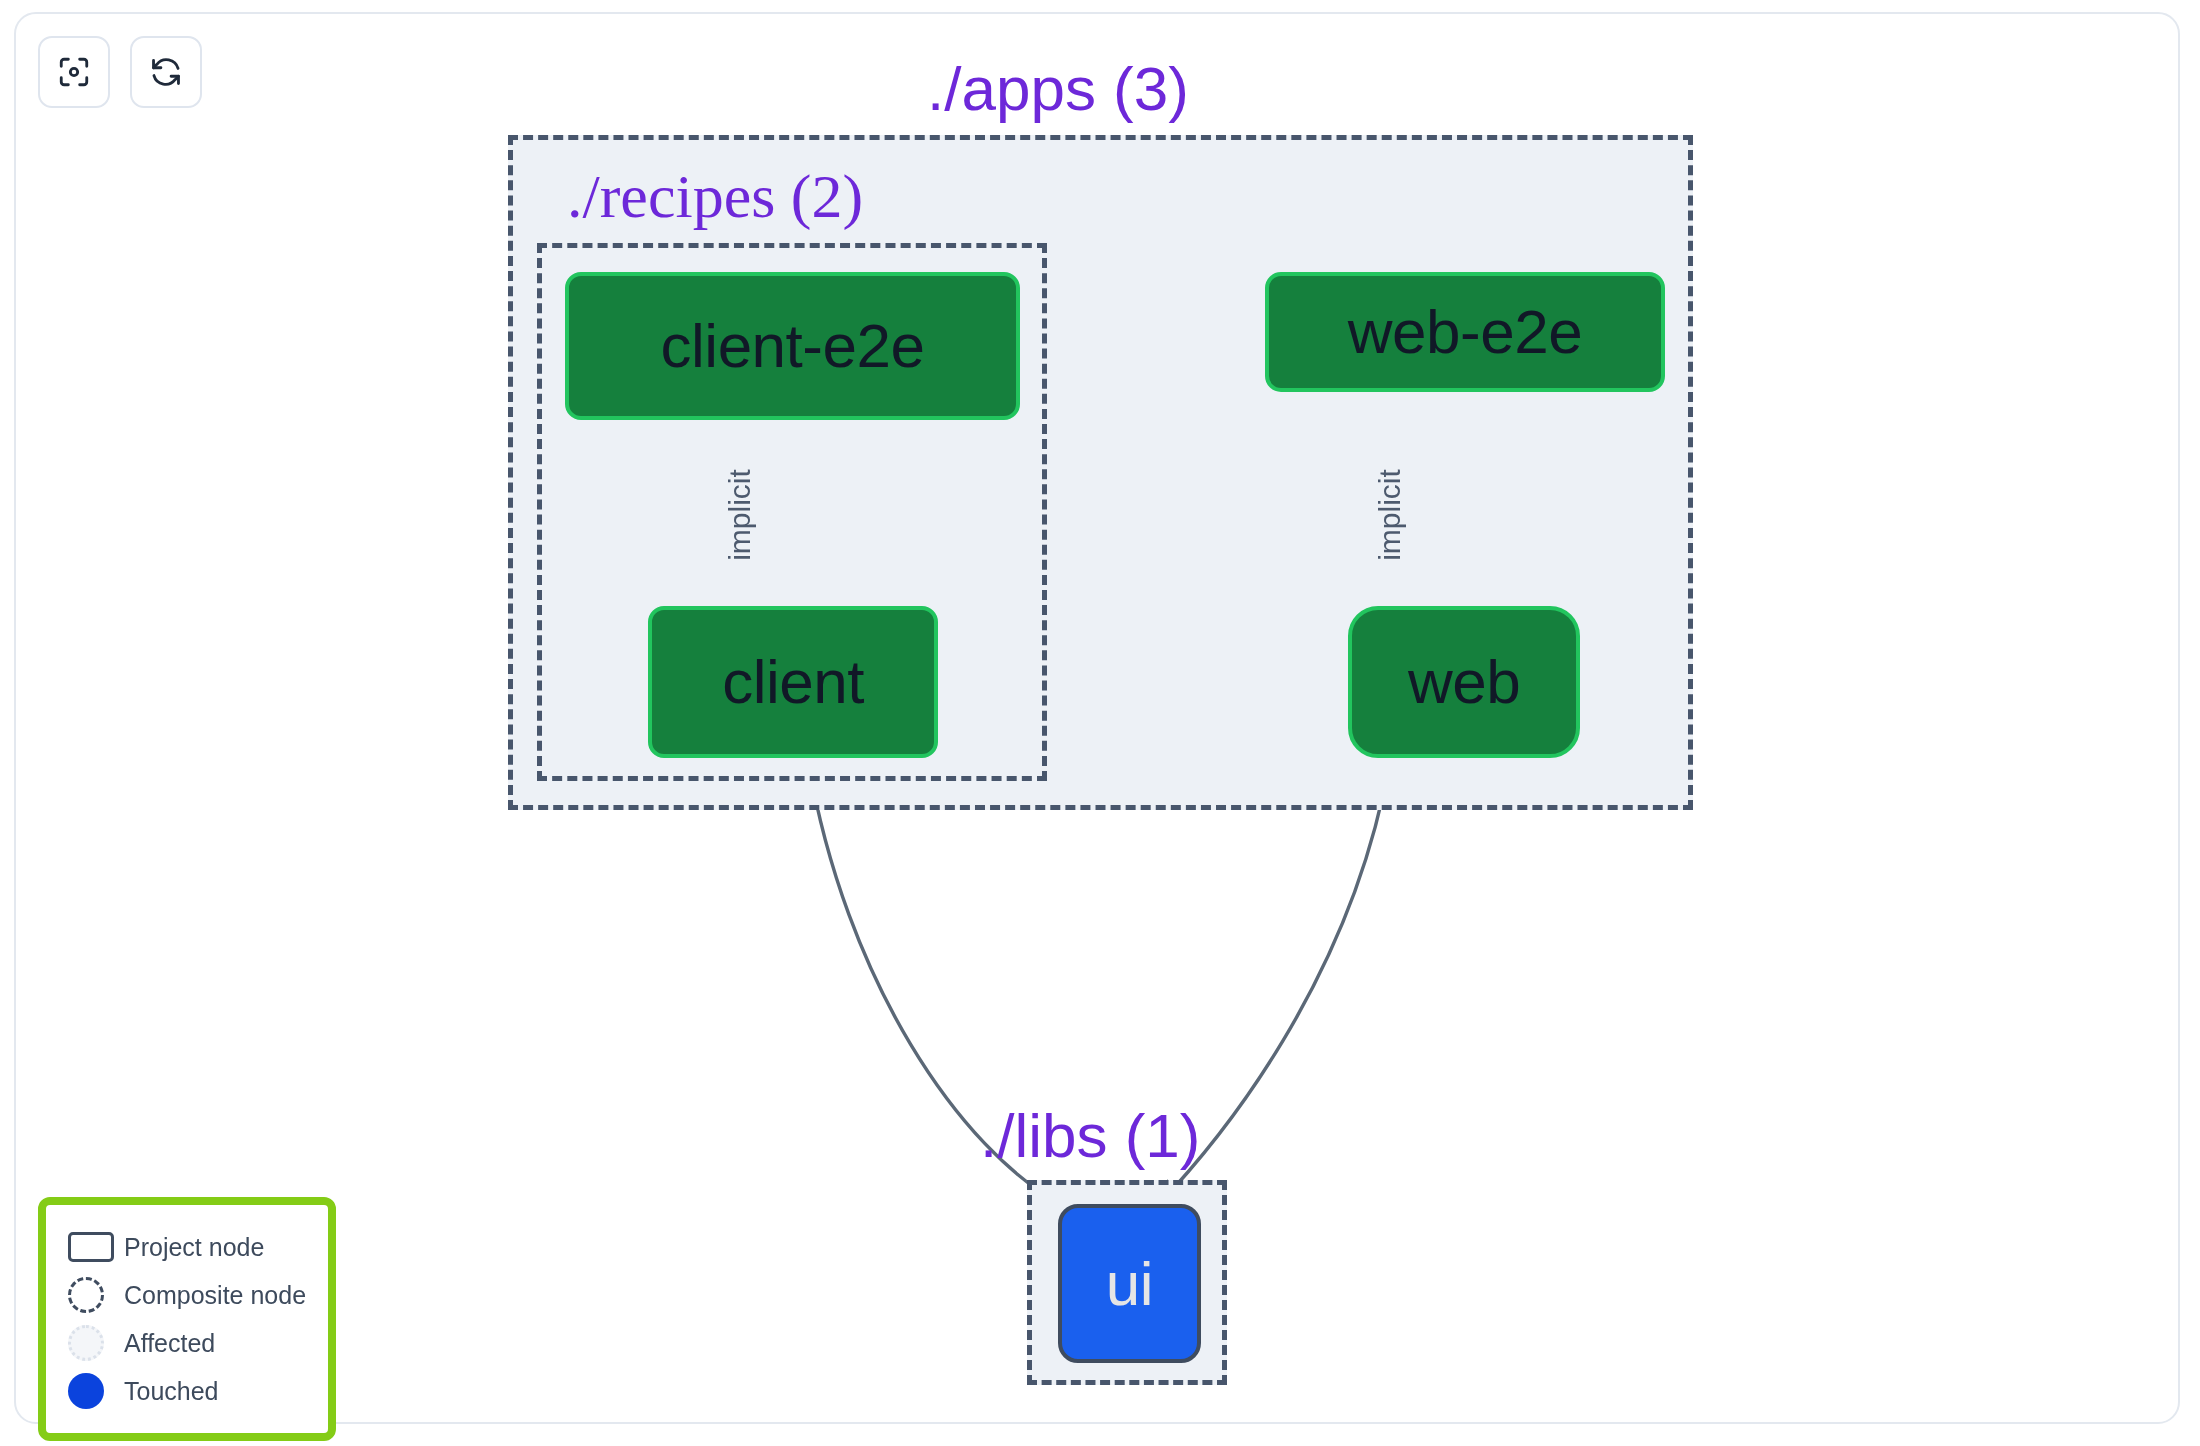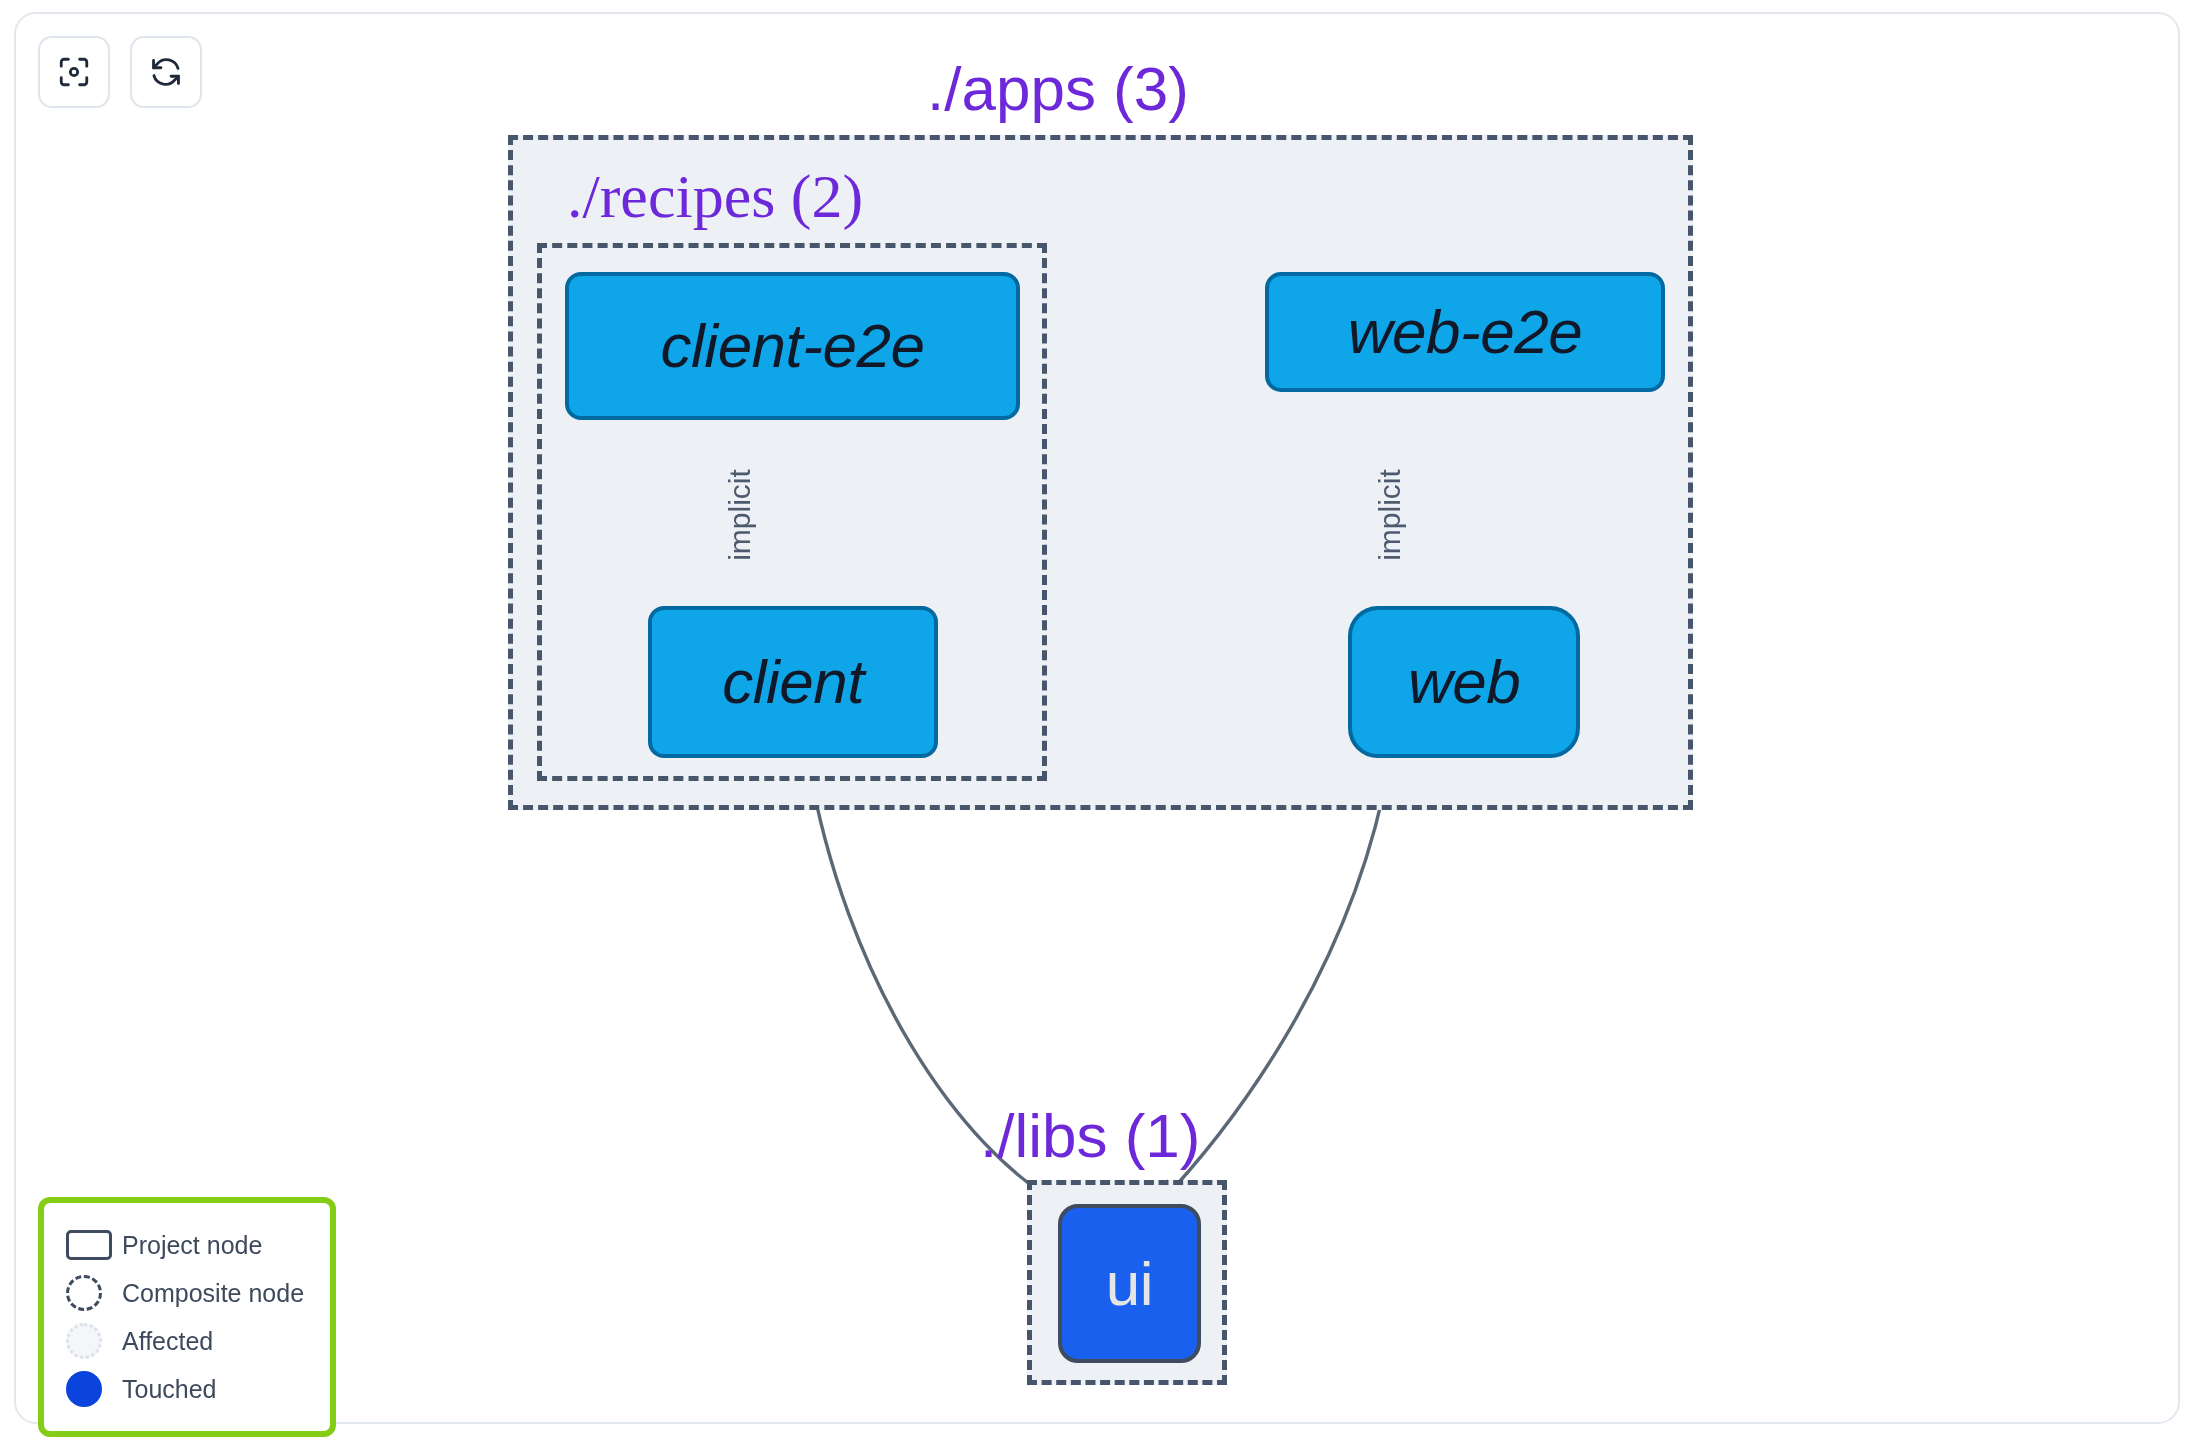--- a/index.html
+++ b/index.html
@@ -88,24 +88,23 @@
     position: absolute;
     box-sizing: border-box;
     display: flex;
     align-items: center;
     justify-content: center;
     border-radius: 16px;
     z-index: 25;
     cursor: pointer;
   }
   .node.project {
-    background: #0ea5e9;
-    border: 4px solid #0369a1;
+    background: #15803d;
+    border: 4px solid #22c55e;
     color: #111827;
-    font-style: italic;
   }
   .node.touched {
     background: #1a60ee;
     border: 4px solid #3f4c5f;
     color: #e5e5e5;
   }
   .node-label {
     font-size: 62px;
     line-height: 1;
     letter-spacing: -0.5px;
@@ -123,21 +122,21 @@
     transform-origin: center center;
     transform: rotate(-90deg);
   }
 
   
   .legend {
     position: absolute;
     left: 38px;
     top: 1197px;
     width: 298px;
-    border: 6px solid #84cc16;
+    border: 8px solid #84cc16;
     border-radius: 12px;
     background: #ffffff;
     padding: 18px 16px 18px 22px;
     box-sizing: border-box;
     z-index: 45;
   }
   .legend-row {
     display: flex;
     align-items: center;
     height: 48px;

